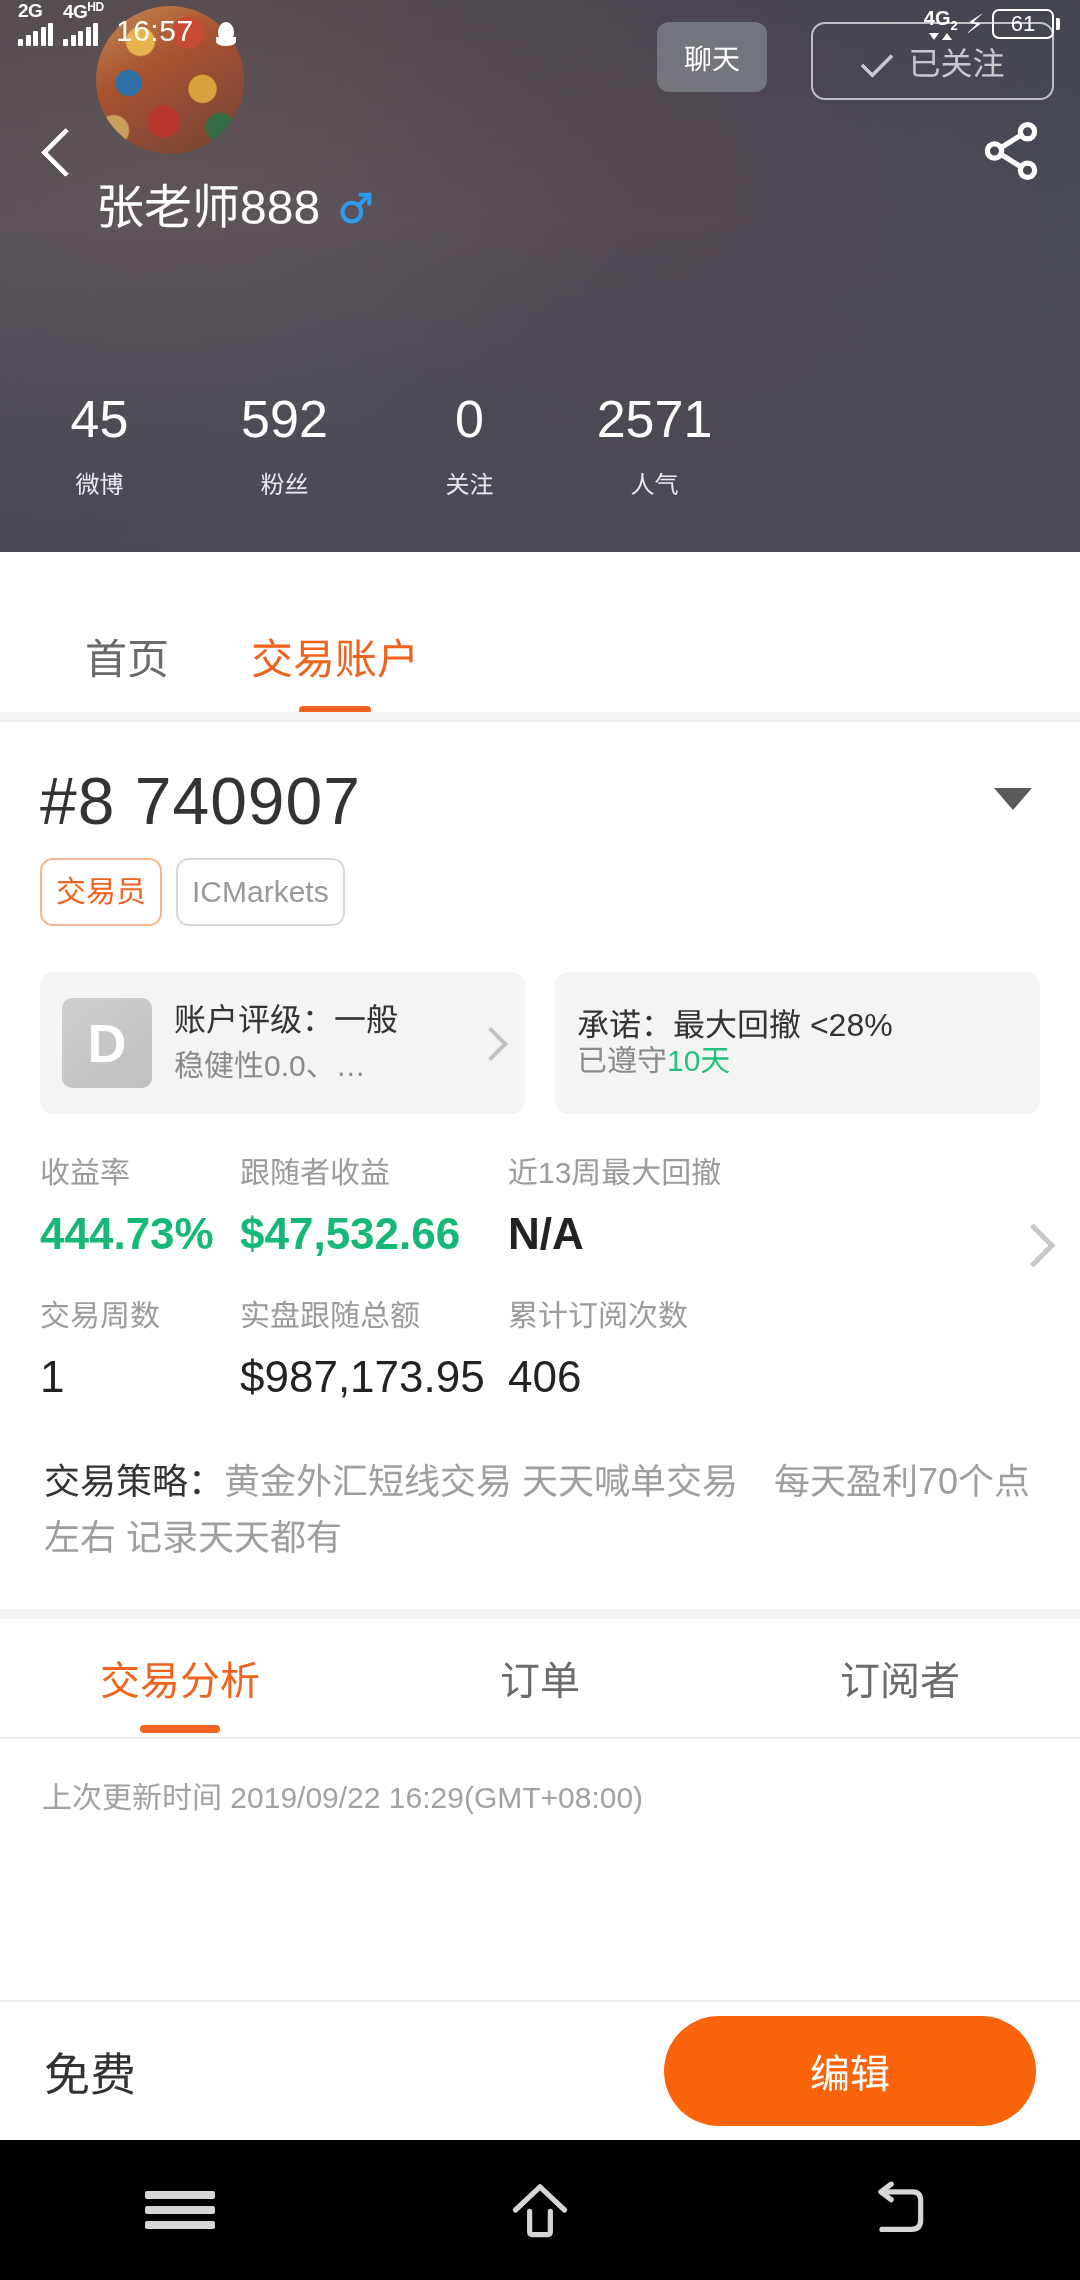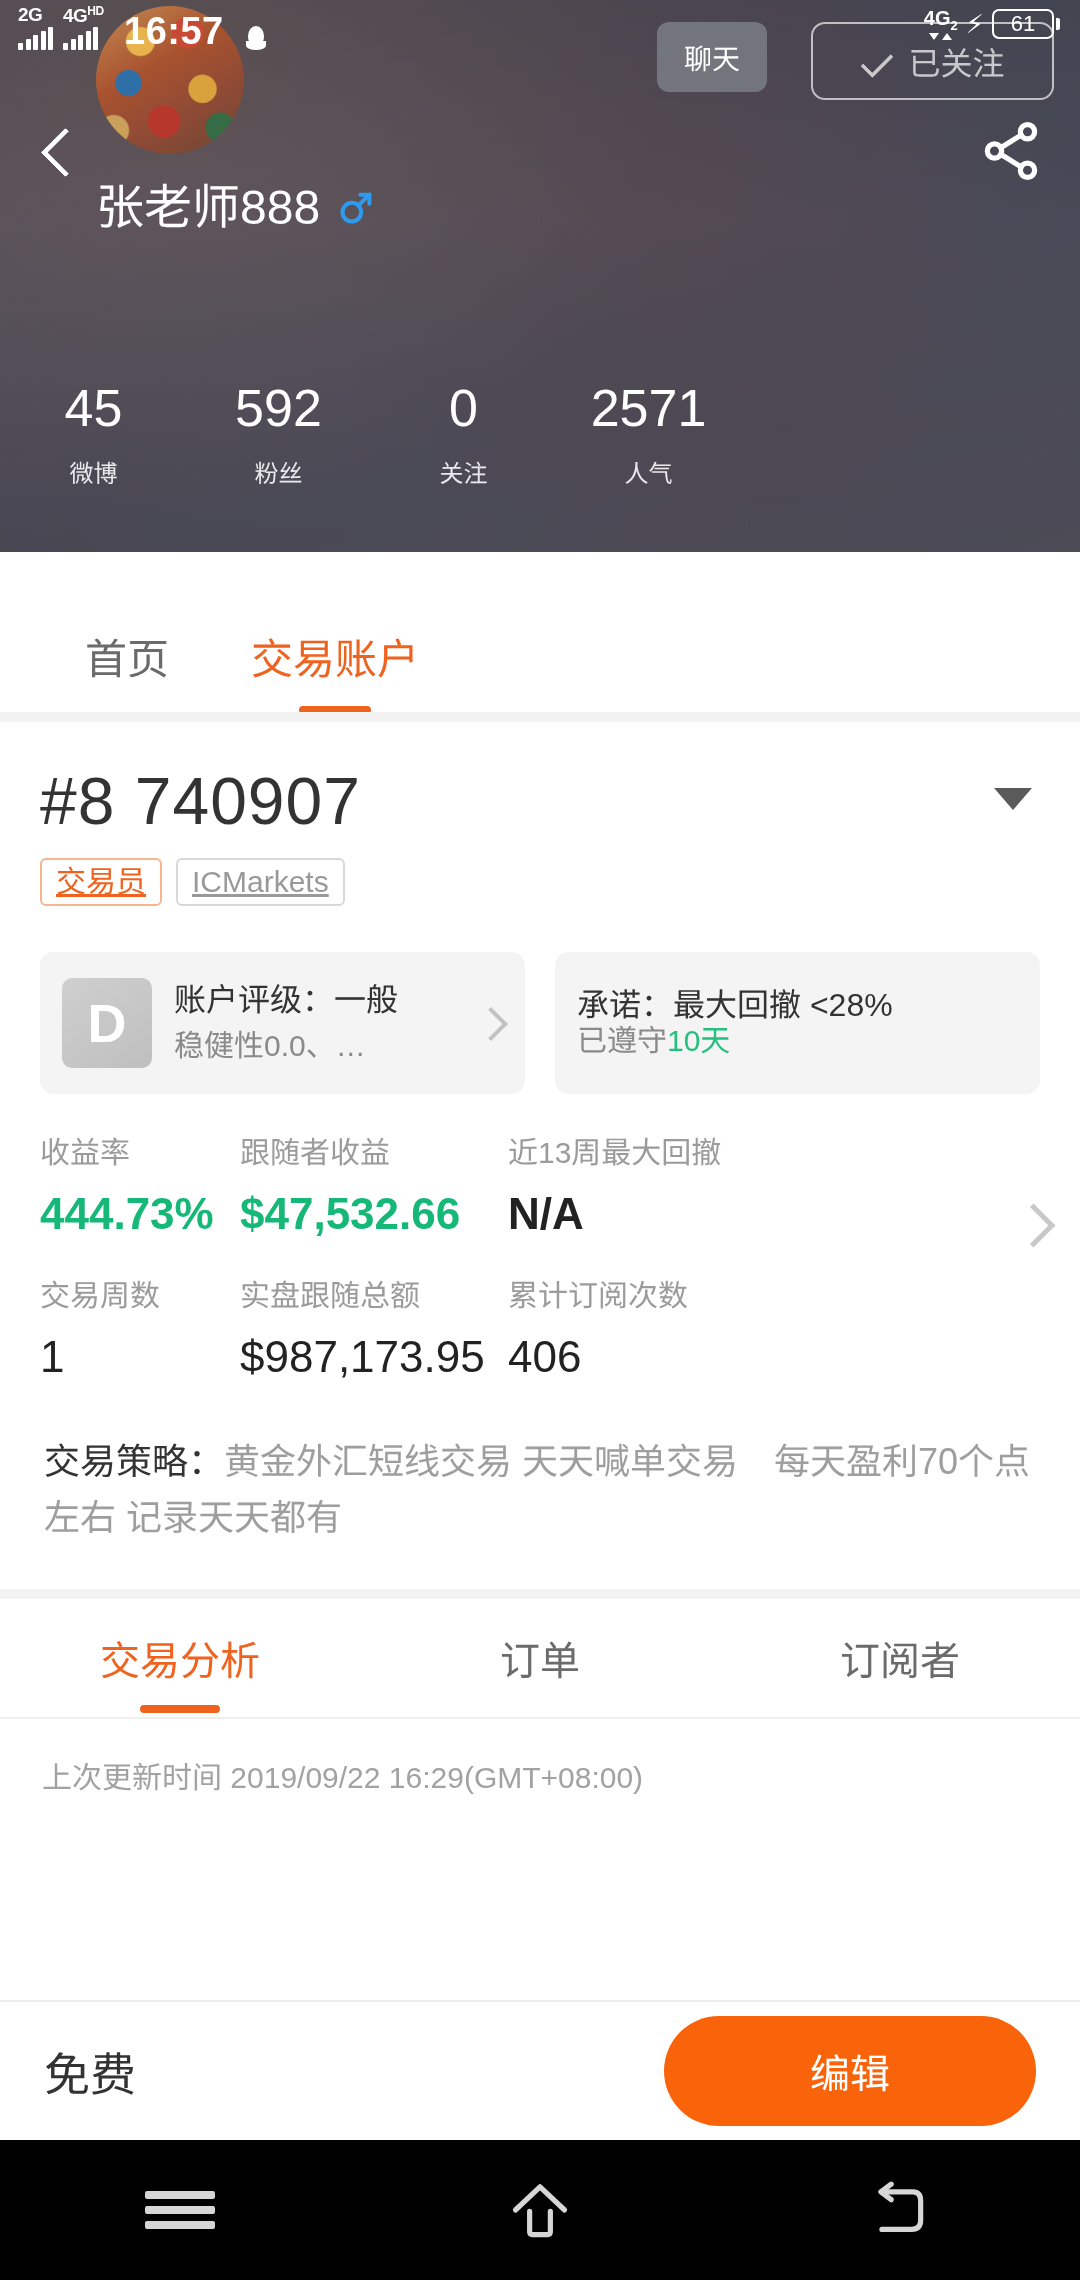--- a/index.html
+++ b/index.html
@@ -39,21 +39,21 @@
   .sig-label { font-size:19px; font-weight:bold; line-height:1;
     position:absolute; top:-19px; left:0; white-space:nowrap; letter-spacing:-.5px;}
   .sig-label sup { font-size:12px; vertical-align:super; }
   .bars { display:flex; align-items:flex-end; gap:2.5px; height:24px; margin-top:2px;}
   .bars i { display:block; width:5px; background:#fff; border-radius:1px; }
   .bars i:nth-child(1){height:7px}
   .bars i:nth-child(2){height:11px}
   .bars i:nth-child(3){height:15px}
   .bars i:nth-child(4){height:19px}
   .bars i:nth-child(5){height:23px}
-  .sb-time { font-size:38px; line-height:1; margin-left:16px; letter-spacing:.5px;font-weight:bold; }
+  .sb-time { font-size:30px; line-height:1; margin-left:8px; letter-spacing:.5px; }
   .qq-icon { margin-left:12px; width:20px; height:26px; position:relative; }
   .qq-icon::before{
     content:""; position:absolute; left:2px; top:2px; width:16px; height:20px;
     background:#fff; border-radius:50% 50% 45% 45%;
   }
   .qq-icon::after{
     content:""; position:absolute; left:0px; bottom:0px; width:20px; height:9px;
     background:#fff; border-radius:0 0 50% 50%;
   }
   .sb-right {
@@ -124,22 +124,22 @@
   
   .share-ic { position:absolute; right:36px; top:118px; width:66px; height:66px; z-index:5; }
   
   .username-row {
     position:absolute; left:96px; top:184px; display:flex; align-items:center; gap:16px; z-index:5;
   }
   .username { color:#fff; font-size:48px; line-height:1; }
   .gender-ic { width:40px; height:40px; position:relative; }
   
   .stats {
-    position:absolute; left:1px; top:380px; width:740px; height:120px;
-    display:flex; z-index:5;
+    position:absolute; left:7px; top:380px; width:740px; height:120px;
+    display:flex; z-index:5;align-items:flex-end;
   }
   .stat { flex:1; display:flex; flex-direction:column; align-items:center; justify-content:flex-start; }
   .stat-num { color:#fff; font-size:52px; line-height:1.08; }
   .stat-label { color:#e9e9ec; font-size:24px; margin-top:18px; }
 
   
   .toptabs {
     position:relative; width:1080px; height:128px; background:#fff;
     display:flex; align-items:center; padding-left:85px; gap:82px;margin-top:42px;
   }
@@ -153,21 +153,21 @@
 
   
   .acct { padding:46px 40px 0 40px; position:relative; }
   .acct-num { font-size:66px; color:#333; letter-spacing:1px; line-height:1; }
   .acct-caret {
     position:absolute; right:48px; top:66px; width:0;height:0;
     border-left:19px solid transparent; border-right:19px solid transparent;
     border-top:22px solid #5a5a5a;
   }
   .badges { display:flex; gap:14px; margin-top:24px; }
-  .badge { font-size:30px; padding:3px 14px; border-radius:6px; line-height:1.25;text-decoration:underline; }
+  .badge { font-size:30px; padding:13px 14px; border-radius:13px; line-height:1.25; }
   .badge.trader { color:#f0631f; border:2px solid #f7b58d; }
   .badge.broker { color:#999; border:2px solid #d8d8d8; }
 
   
   .cards { display:flex; gap:30px; padding:46px 40px 0 40px; }
   .card {
     flex:1; background:#f4f4f4; border-radius:14px; height:142px;
     display:flex; align-items:center; padding:0 22px; position:relative;
   }
   .grade-box {

